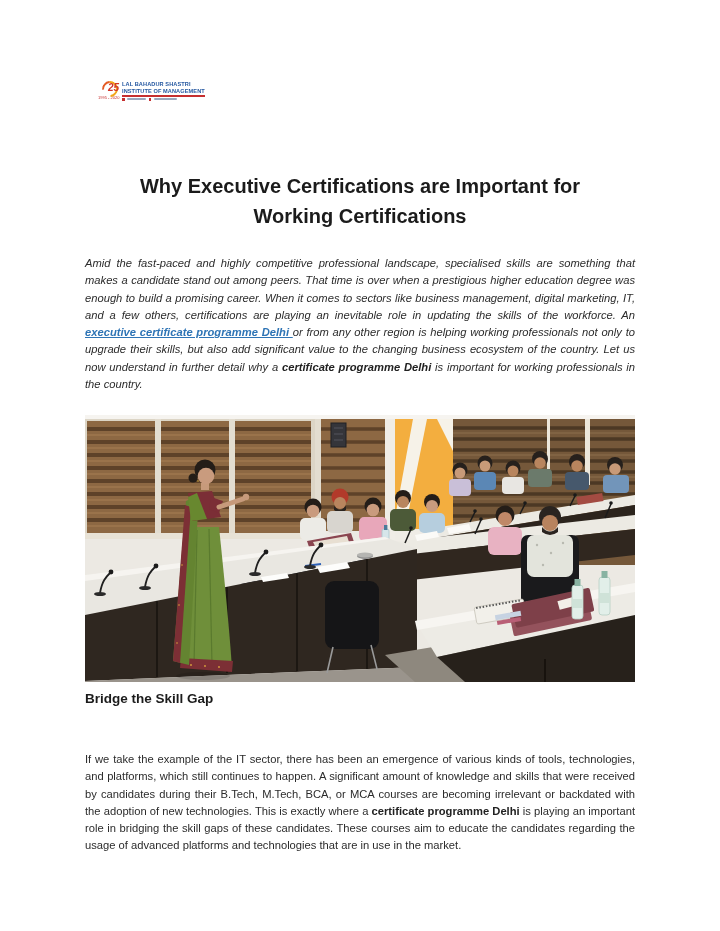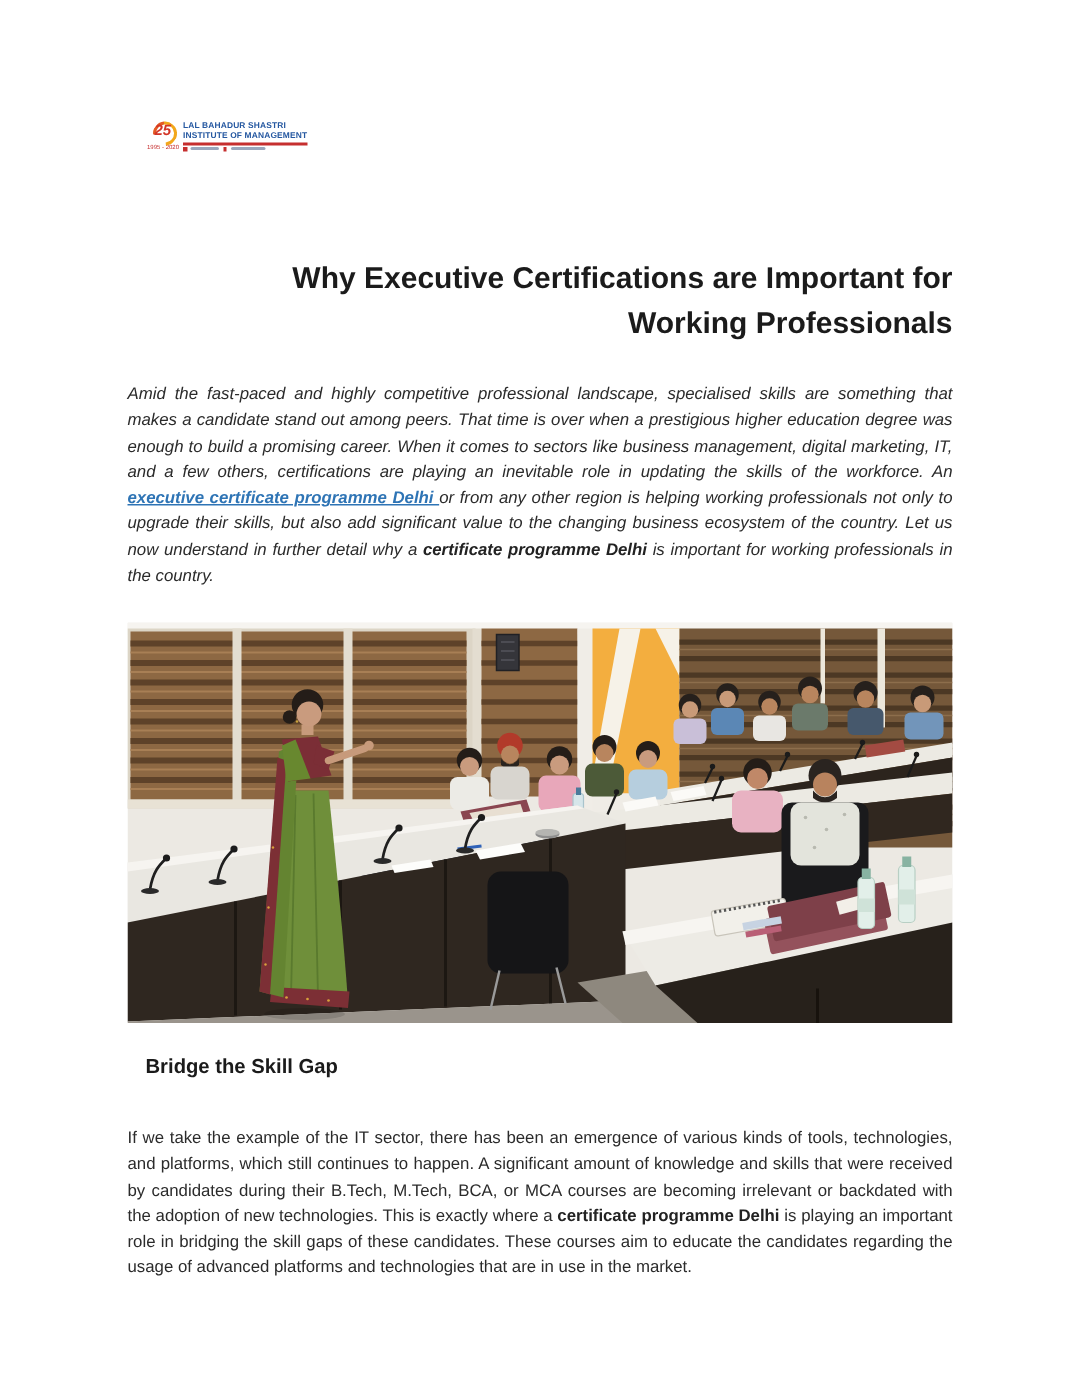--- a/index.html
+++ b/index.html
@@ -10,45 +10,45 @@
 
   
   .logo { position:absolute; left:98px; top:80px; display:flex; gap:3px; align-items:flex-start; }
   .emblem { width:21px; position:relative; }
   .emblem-arc {
     position:absolute; left:4px; top:1px; width:12px; height:12px;
     border:2px solid #f2a71b; border-radius:50%;
     border-bottom-color:transparent; border-left-color:#e45b25;
     transform:rotate(40deg);
   }
-  .emblem-num { position:relative; font-size:10px; font-weight:bold; font-style:italic; color:#d23527; line-height:15px; text-align:center; }
+  .emblem-num { position:relative; font-size:10px; font-weight:bold; font-style:italic; color:#d23527; line-height:15px; text-align:right; }
   .emblem-years { font-size:4px; color:#c62f2f; text-align:center; white-space:nowrap; line-height:5px; }
   .logo-text { padding-top:1px; }
   .logo-line { font-size:5.6px; font-weight:bold; color:#2457a0; line-height:6.6px; white-space:nowrap; letter-spacing:0.1px; }
   .logo-rule { height:1.2px; background:#c62f2f; margin:1.2px 0 1.4px 0; }
   .logo-micro { display:flex; gap:2.5px; align-items:center; }
   .micro-dot { width:2.6px; height:2.6px; background:#c62f2f; flex:0 0 auto; }
   .micro-bar { width:19px; height:2.4px; background:#9aa7bd; border-radius:1px; flex:0 0 auto; }
 
   
   .title {
     position:absolute; left:85px; top:171px; width:550px; margin:0;
     text-align:center; font-size:20px; line-height:30px; font-weight:bold; color:#1b1b1b;
   }
-  .title span { display:block;text-align:right; }
+  .title span { display:block; }
   .para {
     position:absolute; left:85px; width:550px; margin:0;
     font-size:11.2px; line-height:17.3px; text-align:justify; color:#2b2b2b;
   }
   #para1 { top:255px;font-style:italic; }
   #para2 { top:751px; }
   .link { color:#2e74b5; font-weight:bold; text-decoration:underline; cursor:pointer; }
   .para b { font-weight:bold; color:#222222; }
   .h2 {
-    position:absolute; left:85px; top:691px; margin:12px;
+    position:absolute; left:85px; top:691px; margin:0;
     font-size:13.5px; font-weight:bold; color:#1b1b1b;
   }
 
   
   .photo { position:absolute; left:85px; top:415px; width:550px; height:267px; }
   .photo svg { display:block; width:100%; height:100%; }
   .photo text { font-family:"Liberation Sans", sans-serif; }
 </style>
 </head>
 <body>
@@ -69,21 +69,21 @@
         <span class="micro-dot"></span>
         <span class="micro-bar"></span>
         <span class="micro-dot"></span>
         <span class="micro-bar" style="width:23px"></span>
       </div>
     </div>
   </div>
 
   <h1 class="title">
     <span>Why Executive Certifications are Important for</span>
-    <span>Working Professionals</span>
+    <span>Working Certifications</span>
   </h1>
 
   <p class="para" id="para1"><span>Amid the fast-paced and highly competitive professional landscape, specialised skills are something that makes a candidate stand out among peers. That time is over when a prestigious higher education degree was enough to build a promising career. When it comes to sectors like business management, digital marketing, IT, and a few others, certifications are playing an inevitable role in updating the skills of the workforce. An </span><a class="link" href="#">executive certificate programme Delhi </a><span>or from any other region is helping working professionals not only to upgrade their skills, but also add significant value to the changing business ecosystem of the country. Let us now understand in further detail why a </span><b>certificate programme Delhi</b><span> is important for working professionals in the country.</span></p>
 
   <div class="photo">
     <svg viewBox="0 0 550 267" preserveAspectRatio="none">
 
       <rect x="0" y="0" width="550" height="267" fill="#ece9e3"></rect>
       <rect x="0" y="0" width="550" height="8" fill="#f6f4f0"></rect>
 

